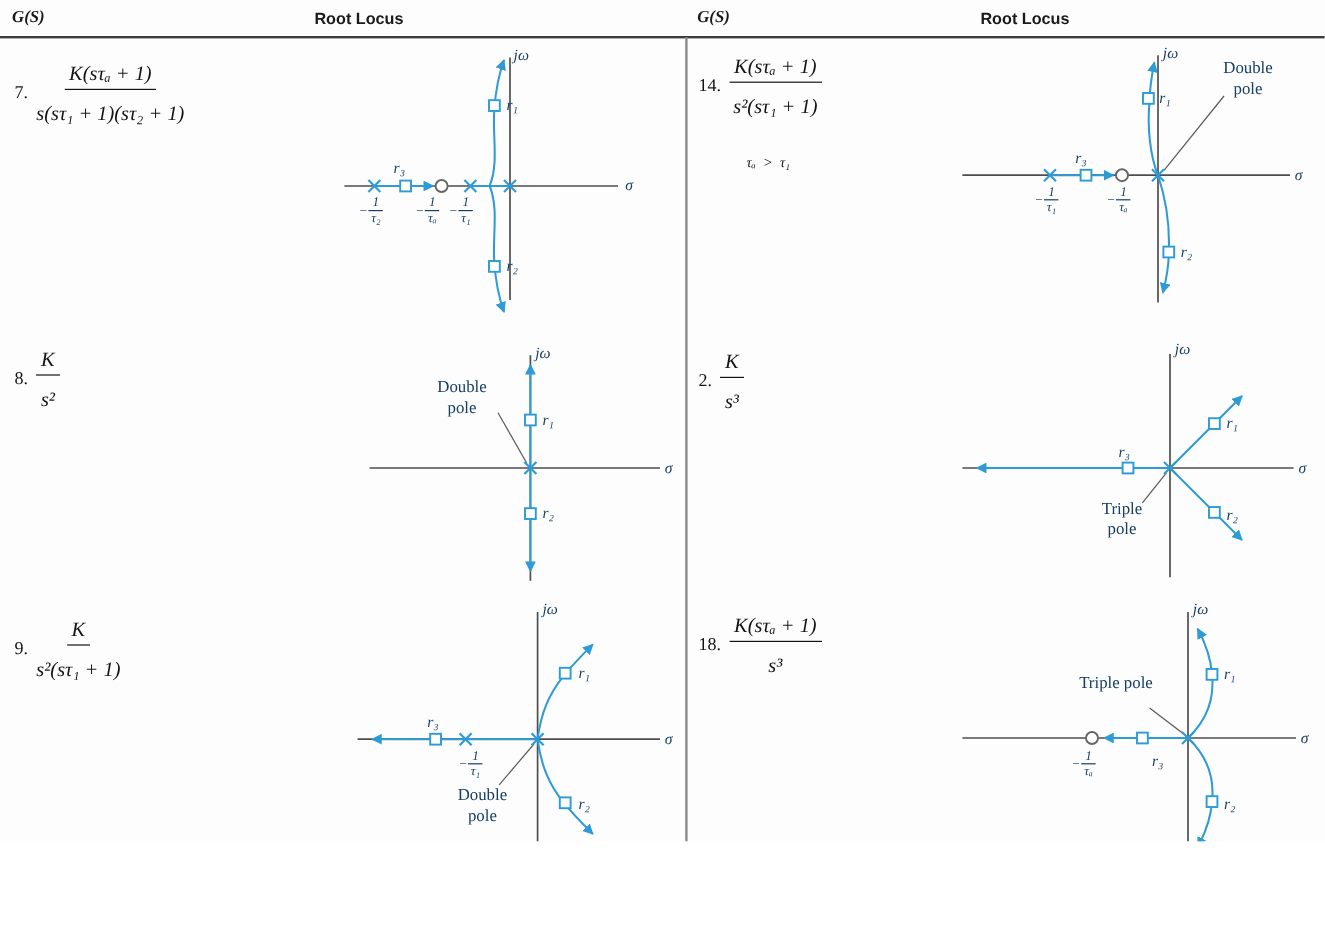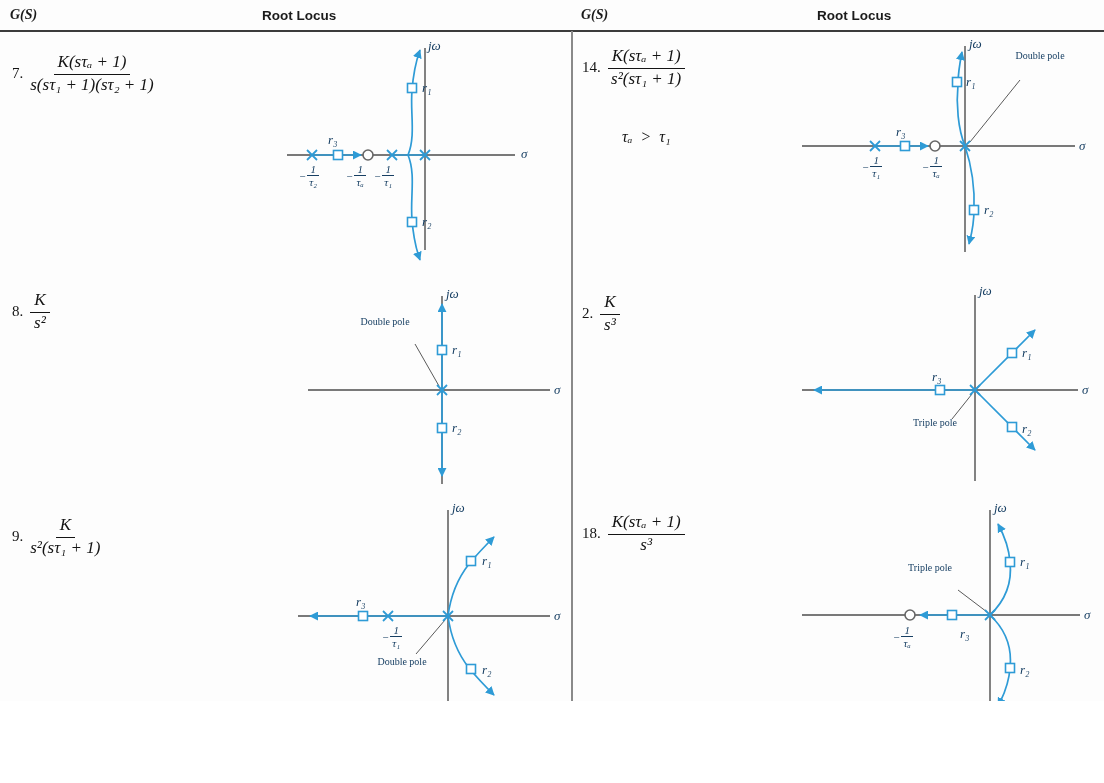--- a/index.html
+++ b/index.html
@@ -23,38 +23,38 @@
   .divider { position:absolute; background:#8a8a8a; }
 
   .formula {
     position:absolute; display:flex; align-items:center; gap:7px;
     font-style:italic; font-size:17px;
     font-family:"Liberation Serif","DejaVu Serif","DejaVu Sans",serif;
   }
   .formula .idx { font-style:normal; font-size:15px; }
   .frac { display:inline-flex; flex-direction:column; align-items:center; text-align:right; }
   .frac .fnum { padding:0 4px 2px; border-bottom:1.4px solid #141414; line-height:1.15; }
-  .frac .fden { padding-top:0; line-height:1.15; }
+  .frac .fden { padding-top:10px; line-height:1.15; }
   .cond {
-    position:absolute; font-style:italic; font-size:16px; white-space:pre;
+    position:absolute; font-style:italic; font-size:12px; white-space:pre;
     font-family:"Liberation Serif","DejaVu Serif","DejaVu Sans",serif;
   }
 
   .plot { position:absolute; }
   .plot svg { position:absolute; left:0; top:0; overflow:visible; }
   .ax  { stroke:#4d4d4d; stroke-width:1.4; }
   .loc { stroke:#2e9bd6; stroke-width:1.7; fill:none; }
   .ptr { stroke:#5a5a5a; stroke-width:1; }
 
   .mlab {
     position:absolute; font-style:italic; font-size:13px; white-space:nowrap;
     color:#173f63; font-family:"Liberation Serif","DejaVu Serif","DejaVu Sans",serif;
   }
   .cap {
-    position:absolute; font-size:10px; line-height:1.2; text-align:center;
+    position:absolute; font-size:14px; line-height:1.2; text-align:center;
     color:#173f63; font-family:"Liberation Serif","DejaVu Serif","DejaVu Sans",serif;
   }
   .tick {
     position:absolute; display:flex; align-items:center;
     color:#173f63; font-style:italic; font-size:11px;
     font-family:"Liberation Serif","DejaVu Serif","DejaVu Sans",serif;
   }
   .tick .ts { margin-right:1px; }
   .tick .st { display:inline-flex; flex-direction:column; align-items:center; }
   .tick .tn { line-height:1.1; padding:0 3px; border-bottom:1px solid #173f63; }

